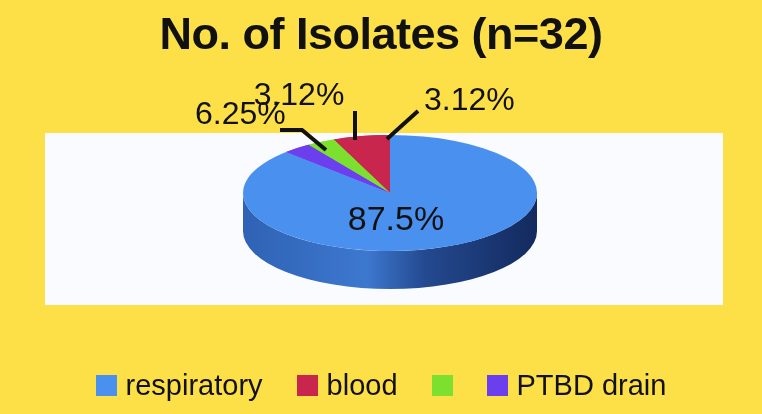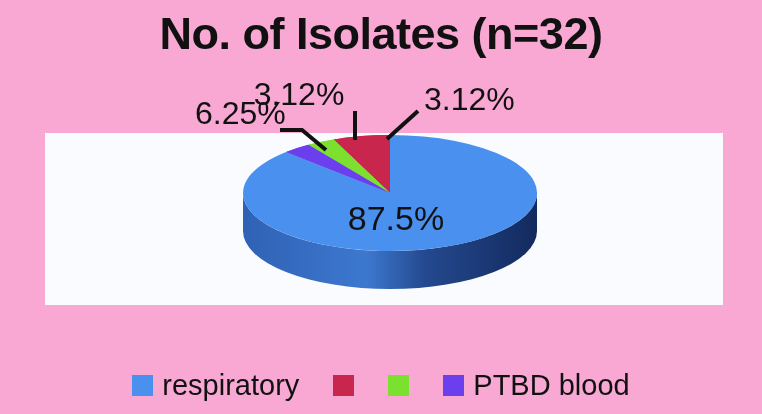--- a/index.html
+++ b/index.html
@@ -10,21 +10,21 @@
   body {
     width: 762px;
     height: 414px;
     overflow: hidden;
     font-family: "Liberation Sans", sans-serif;
     position: relative;
   }
   #chart-root {
     position: absolute;
     inset: 0;
-    background: #f9a8d4;
+    background: #fde047;
   }
   .chart-title {
     position: absolute;
     top: 4px;
     left: 0;
     width: 762px;
     text-align: center;
     font-family: "Liberation Sans", sans-serif;
     font-weight: bold;
     font-size: 45px;
@@ -147,23 +147,24 @@
     <text class="slice-label" x="396" y="230" text-anchor="middle">87.5%</text>
   </svg>
 
   <div class="legend">
     <div class="legend-item">
       <span class="legend-swatch" style="background:#4a90ee"></span>
       <span class="legend-text">respiratory</span>
     </div>
     <div class="legend-item">
       <span class="legend-swatch" style="background:#c9264d"></span>
+      <span class="legend-text">blood</span>
     </div>
     <div class="legend-item">
       <span class="legend-swatch" style="background:#7ce02e"></span>
     </div>
     <div class="legend-item">
       <span class="legend-swatch" style="background:#6b3fee"></span>
-      <span class="legend-text">PTBD blood</span>
+      <span class="legend-text">PTBD drain</span>
     </div>
   </div>
 
 </div>
 
 </body></html>

